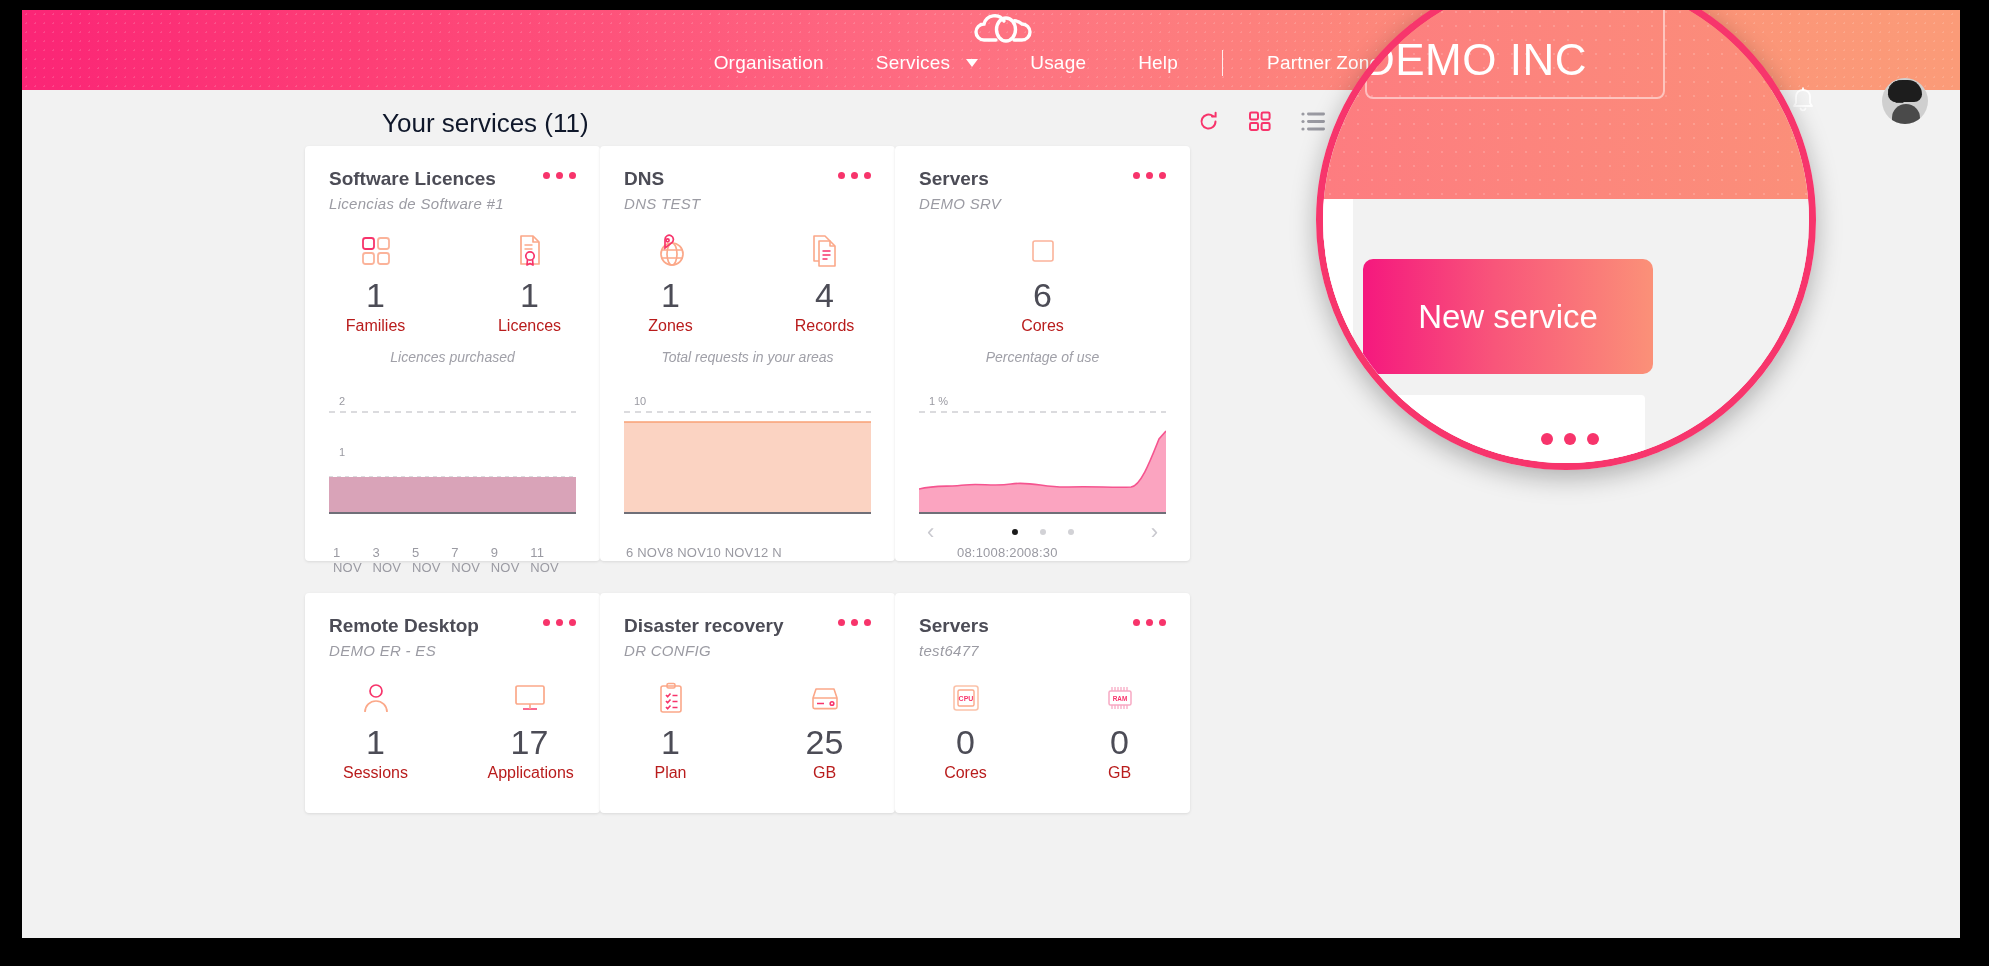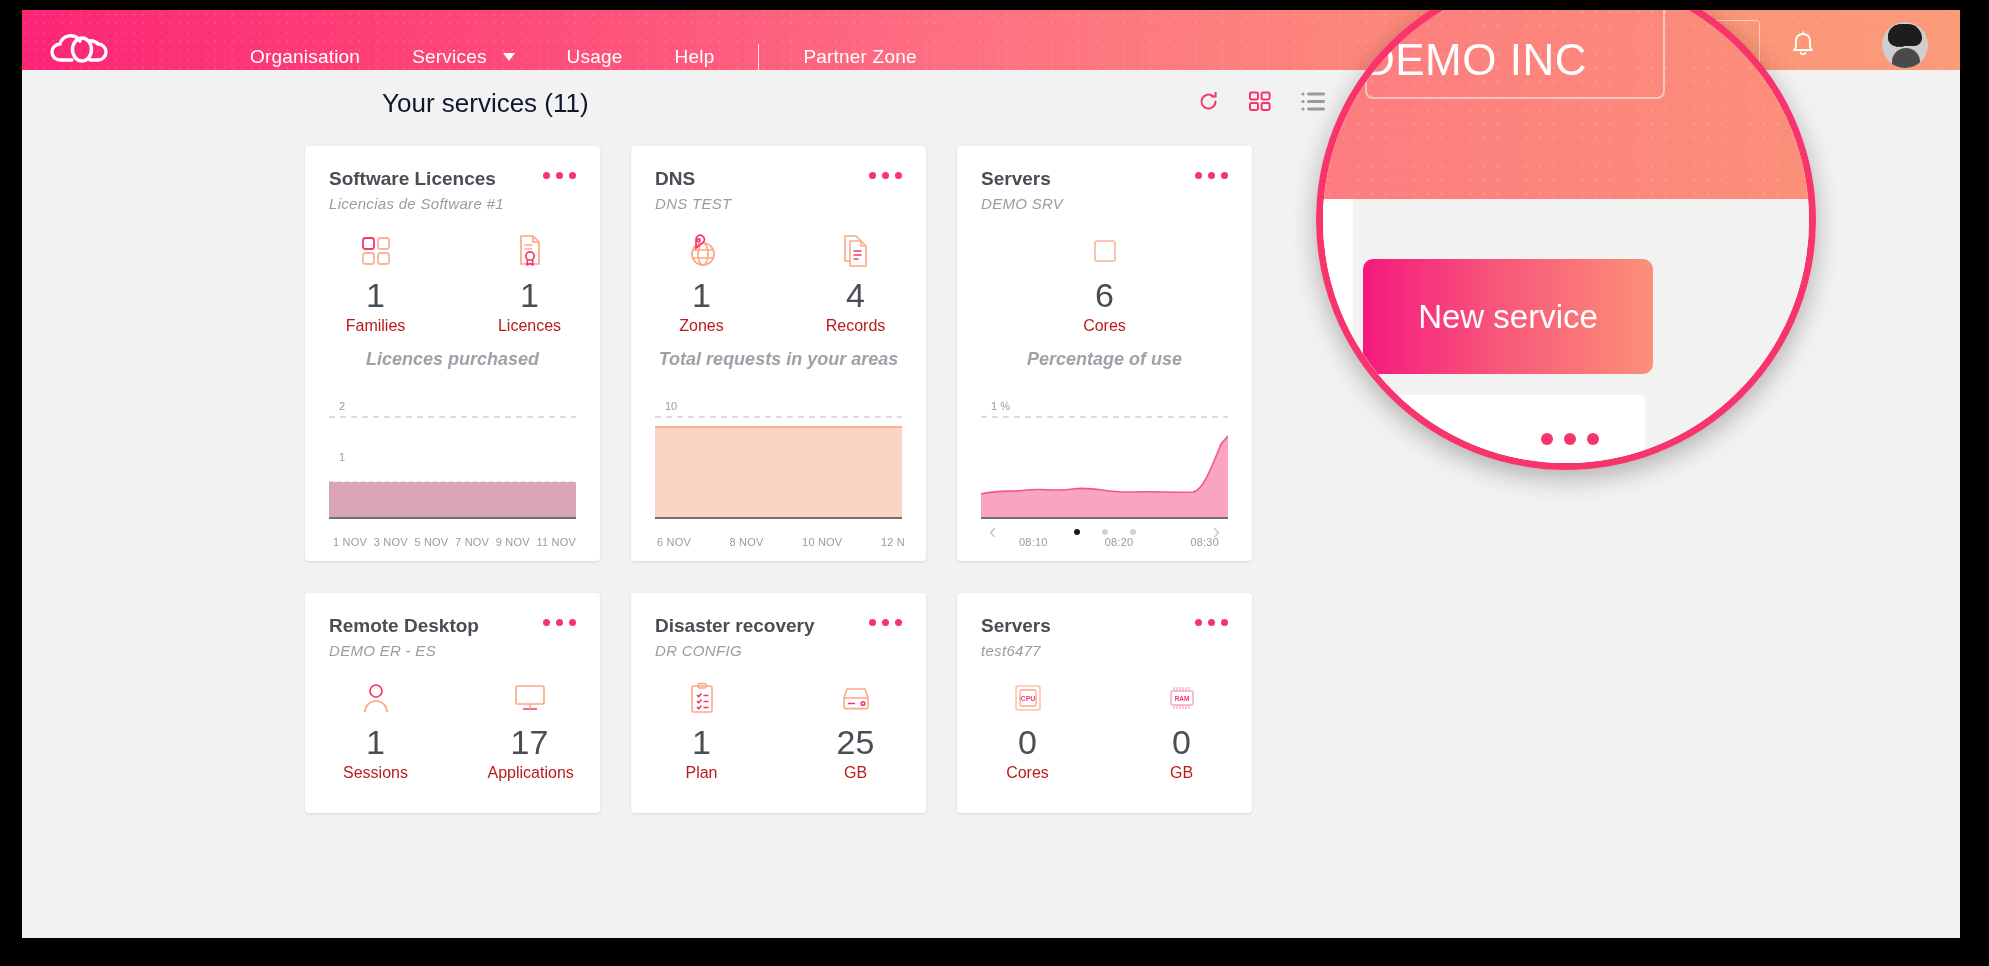--- a/index.html
+++ b/index.html
@@ -13,23 +13,23 @@
     position: absolute;
     left: 22px; top: 10px;
     width: 1938px; height: 928px;
     background: #f2f2f2;
     overflow: hidden;
   }
 
   
   .navbar {
     position: relative;
-    height: 60px;
+    height: 80px;
     background: linear-gradient(90deg, #fb2576 0%, #fd3f76 18%, #fe6f82 48%, #fc9078 78%, #fb9b78 100%);
-    display: flex; align-items: flex-end;
+    display: flex; align-items: center; flex-direction: column;
   }
   .navbar::after{
     content:""; position:absolute; inset:0;
     background-image: radial-gradient(rgba(255,255,255,.14) 1px, transparent 1px);
     background-size: 9px 9px; pointer-events:none;
   }
   .logo { width: 62px; height: 40px; margin-left: 28px; flex: none; position: relative; z-index:2;}
   .nav-links { display: flex; align-items: center; margin-left: 112px; position:relative; z-index:2;}
   .nav-link {
     color: #fff; font-size: 19px; letter-spacing: .2px;
@@ -67,44 +67,44 @@
   }
   .toolbar-title { font-size: 26px; color: #0f172a; }
   .toolbar-actions { position: absolute; right: 635px; display: flex; align-items: center; gap: 30px; }
   .ticon { cursor: pointer; display:block; }
 
   
   .grid {
     position: absolute; left: 283px; top: 136px;
     width: 970px;
   }
-  .row { display: flex; gap: 31px; margin-bottom: 32px; }
+  .row { display: flex; margin-bottom: 32px; }
   .card {
     width: 295px; background: #fff; border-radius: 4px;
     box-shadow: 0 1px 3px rgba(0,0,0,.10);
     padding: 22px 24px 0 24px; position: relative;
   }
   .card.tall { height: 415px; }
   .card.short { height: 220px; overflow: hidden; }
   .card-title { font-size: 19px; font-weight: bold; color: #4c4c56; }
   .card-sub { font-size: 15px; font-style: italic; color: #9b9ba3; margin-top: 5px; letter-spacing:.3px;}
   .dots3 { position: absolute; right: 24px; top: 26px; display: flex; gap: 6px; cursor:pointer;}
   .dots3 i { width: 7px; height: 7px; border-radius: 50%; background: #f7346b; display:block;}
   .stats { display: flex; justify-content: center; gap: 70px; margin-top: 20px; }
   .stat { text-align: center; width: 84px; }
   .stat-ico { height: 38px; display: flex; align-items: center; justify-content: center; }
   .stat-val { font-size: 34px; color: #4c4c56; line-height: 1.15; margin-top: 6px; font-weight: 300;}
   .stat-lbl { font-size: 16px; color: #b91c1c; margin-top: 2px; }
-  .card-caption { text-align: center; font-size: 18px; font-style: italic; color: #a0a0a8; margin-top: 14px; font-weight: bold; }
+  .card-caption { text-align: center; font-size: 14px; font-style: italic; color: #a0a0a8; margin-top: 14px; }
 
   
   .chart { position: relative; margin-top: 16px; height: 140px; }
   .chart svg { display: block; }
   .axis-lbl { position: absolute; font-size: 11px; color: #9a9aa2; }
-  .xlabels { display: flex; justify-content: space-between; font-size: 11px; color: #9a9aa2; margin-top: 10px; letter-spacing:.2px;}
+  .xlabels { display: flex; justify-content: flex-start; font-size: 13px; color: #9a9aa2; margin-top: 24px; letter-spacing:.2px;}
   .pager { display: flex; align-items: center; justify-content: center; gap: 0; margin-top: 10px; position: relative; height: 30px;}
   .pager .arrow { position: absolute; font-size: 22px; color: #c9c9cf; cursor: pointer; line-height:1;}
   .pager .arrow.left { left: 8px; } .pager .arrow.right { right: 8px; }
   .pdots { display: flex; gap: 22px; align-items:center;}
   .pdots i { width: 6px; height: 6px; border-radius: 50%; background: #d2d2d6; display:block; cursor:pointer;}
   .pdots i.on { background: #1a1a1a; }
 
   
   .lens {
     position: absolute; left: 1294px; top: -40px;

